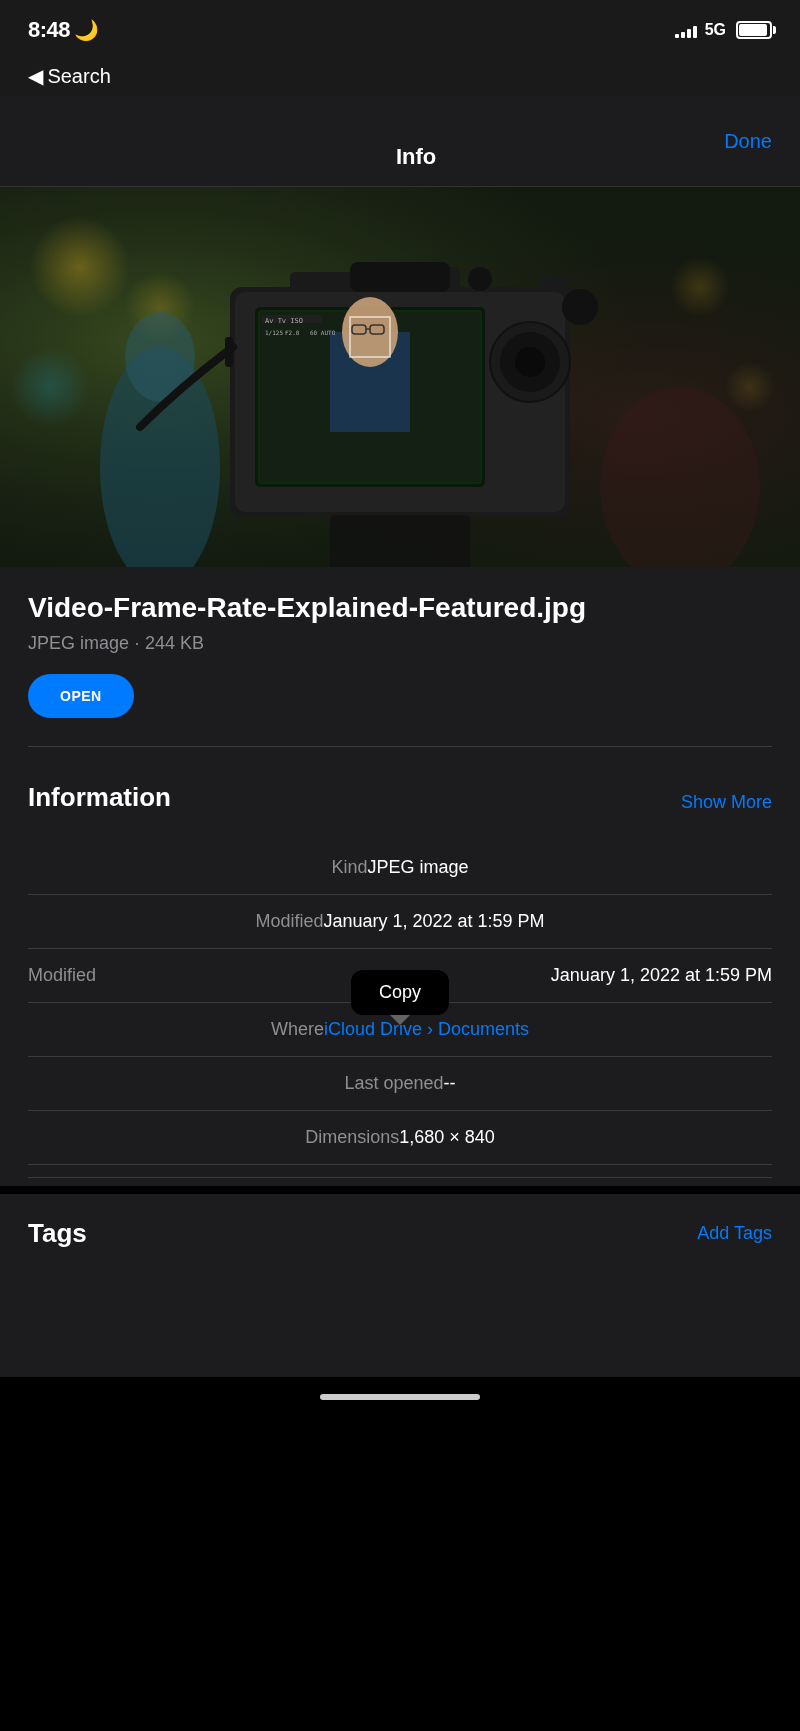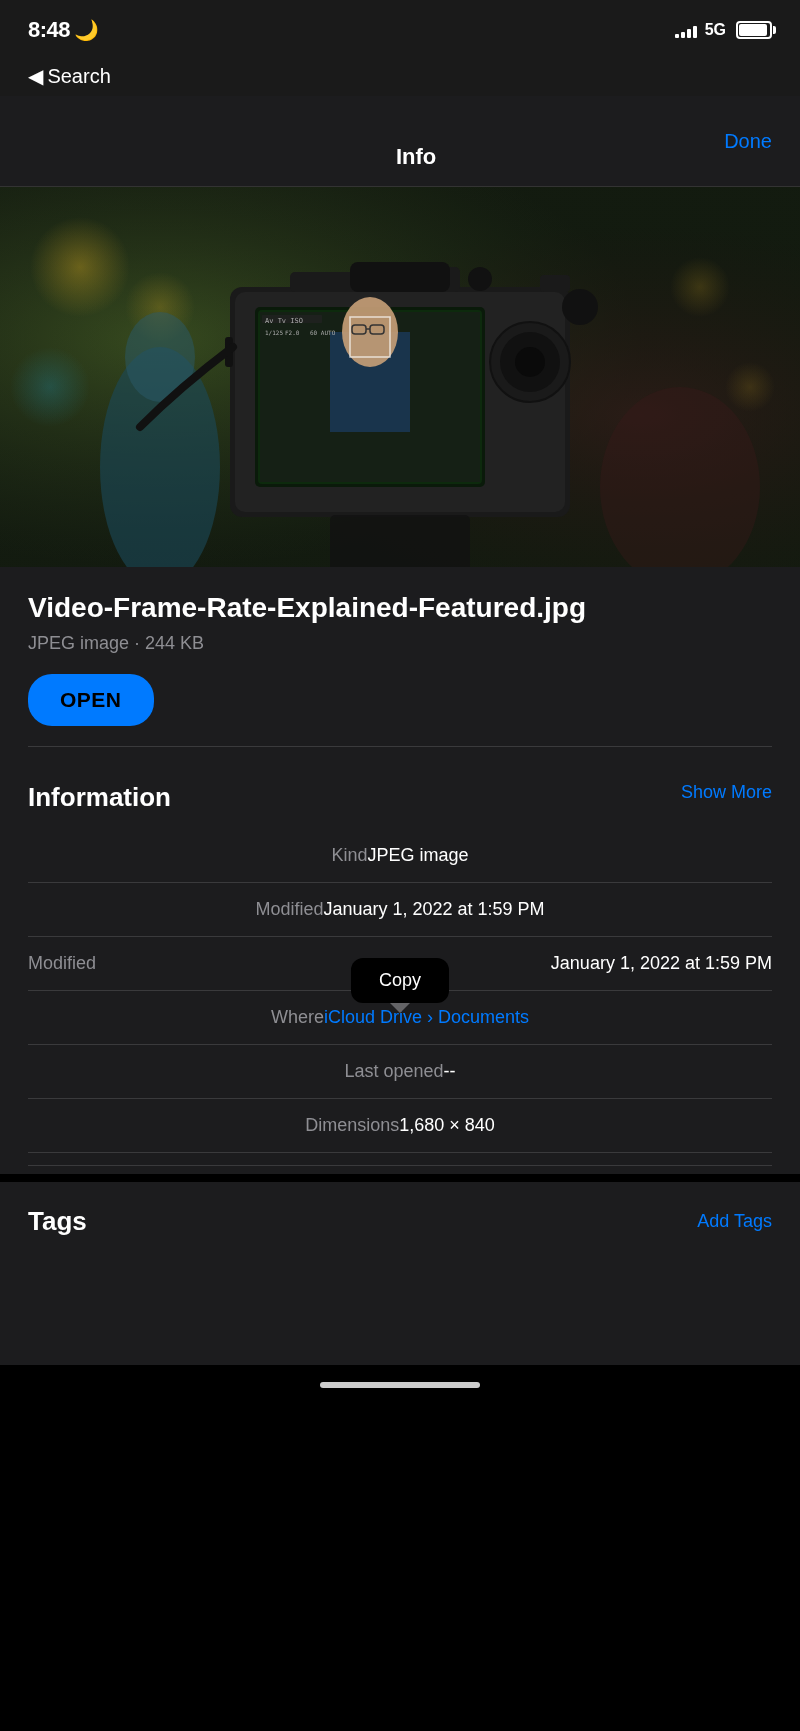--- a/index.html
+++ b/index.html
@@ -163,47 +163,48 @@
     }
 
     .file-type {
       font-size: 18px;
       color: #8e8e93;
       margin-bottom: 20px;
     }
 
     .open-btn {
       background: #007AFF;
-      color: #000000;
+      color: #ffffff;
       border: none;
       border-radius: 24px;
       padding: 14px 32px;
-      font-size: 21px;
+      font-size: 14px;
       font-weight: 700;
       cursor: pointer;
       letter-spacing: 0.5px;
+      margin-bottom: 8px;
     }
 
     .divider {
       height: 0.5px;
       background: #3a3a3c;
       margin: 20px 0 0 0;
     }
 
     
     .section {
       background: #1c1c1e;
       padding: 24px 28px 8px 28px;
     }
 
     .section-header {
       display: flex;
-      align-items: flex-start;
+      align-items: flex-end;
       justify-content: space-between;
-      margin-bottom: 16px;
+      margin-bottom: 28px;
     }
 
     .section-title {
       font-size: 26px;
       font-weight: 700;
       color: #fff;
     }
 
     .section-action {
       font-size: 18px;

